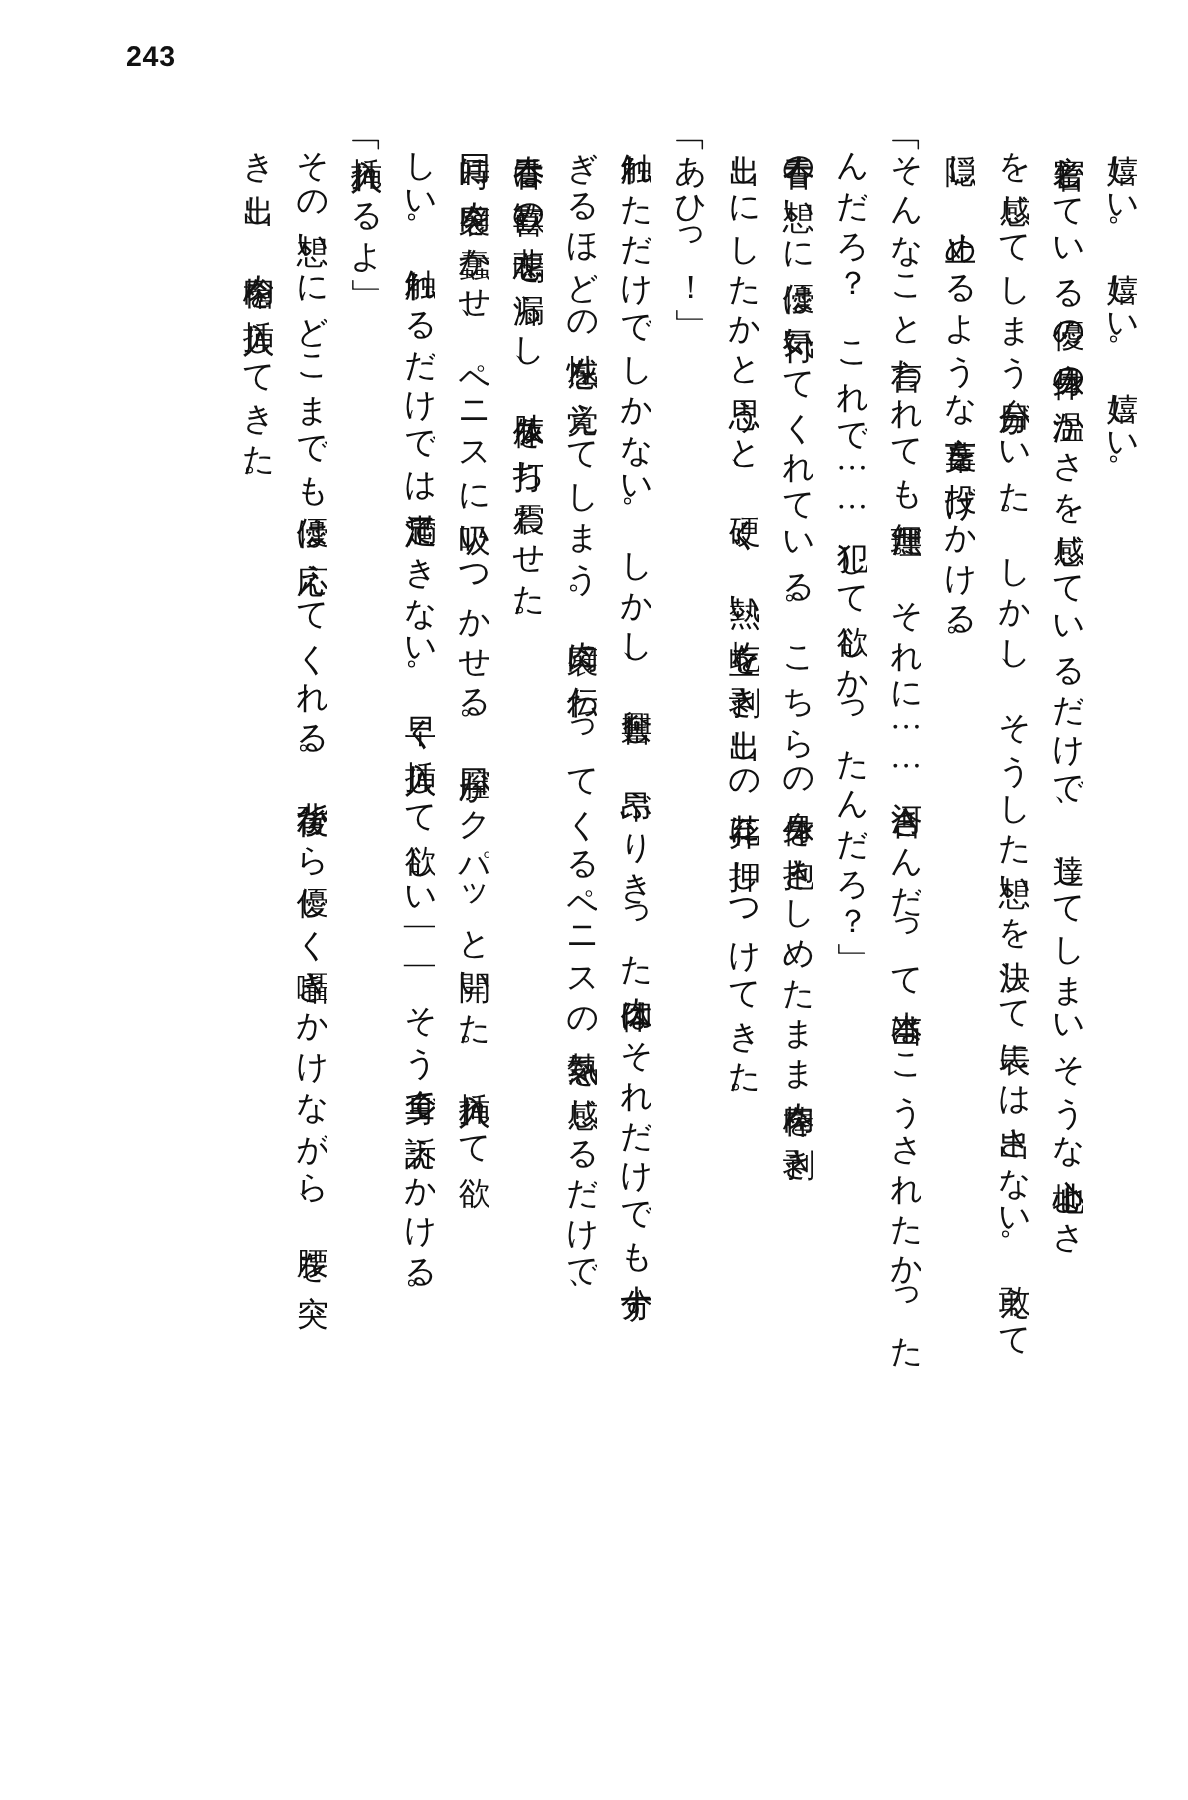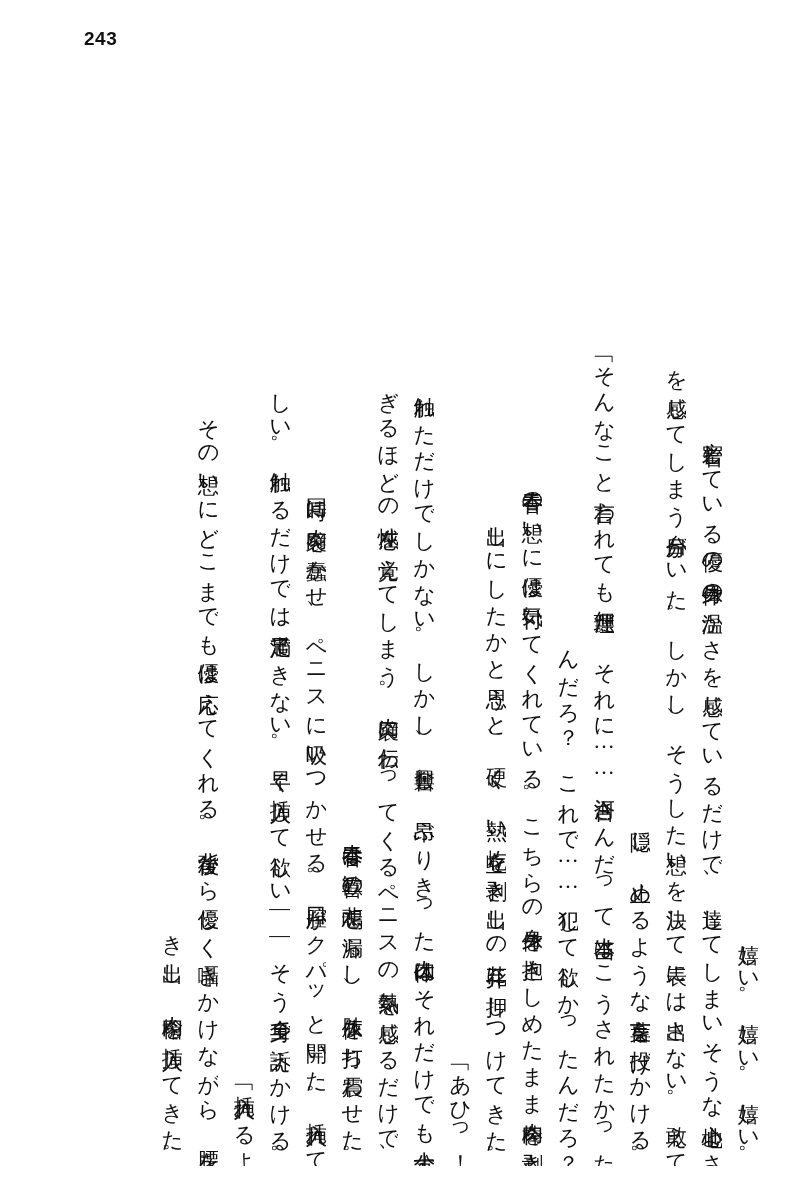--- a/index.html
+++ b/index.html
@@ -16,21 +16,20 @@
     overflow: hidden;
   }
 
   .page {
     position: absolute;
     left: 0;
     top: 0;
     width: 792px;
     height: 984px;
     background: #ffffff;
-    text-align: right;
   }
 
   
   .page-number {
     position: absolute;
     left: 84px;
     top: 28px;
     font-family: "Liberation Sans", "DejaVu Sans", sans-serif;
     font-weight: bold;
     font-size: 19px;

